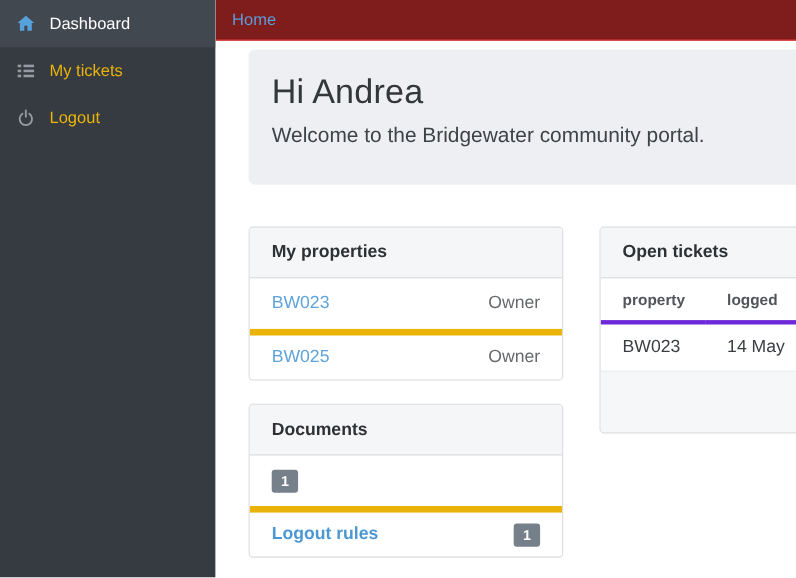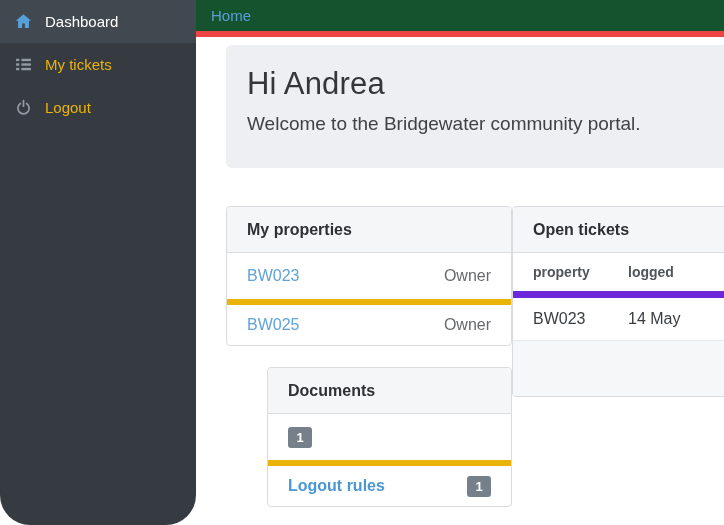--- a/index.html
+++ b/index.html
@@ -15,21 +15,20 @@
     overflow: hidden;
     position: relative;
   }
 
   
   .sidebar {
     width: 196px;
     min-width: 196px;
     height: 100%;
     background: #363b42;
-    border-radius: 30px;
   }
   .nav-item {
     height: 43px;
     display: flex;
     align-items: center;
     padding-left: 15px;
     cursor: pointer;
     color: #eab308;
     font-size: 15px;
   }
@@ -45,22 +44,22 @@
 
   
   .content {
     flex: 1;
     height: 100%;
     overflow: hidden;
     background: #ffffff;
   }
   .breadcrumb-bar {
     height: 37px;
-    background: #14532d;
-    border-bottom: 6px solid #ef4444;
+    background: #7f1d1d;
+    border-bottom: 1px solid #ef4444;
     display: flex;
     align-items: center;
     padding-left: 15px;
   }
   .breadcrumb-link {
     color: #5b9dd9;
     font-size: 15px;
     text-decoration: none;
     cursor: pointer;
   }
@@ -86,41 +85,42 @@
   .jumbotron p {
     margin-top: 11px;
     font-size: 19px;
     color: #3f4347;
   }
 
   
   .panels-row {
     margin-top: 38px;
     display: flex;
+    gap: 33px;
     align-items: flex-start;
   }
   .col-left { width: 286px; min-width: 286px; }
   .col-right { width: 330px; min-width: 330px; }
 
   .panel {
     background: #ffffff;
     border: 1px solid #d9dbde;
     border-radius: 4px;
     overflow: hidden;
   }
   .panel-heading {
     background: #f5f6f7;
     border-bottom: 1px solid #d9dbde;
     padding: 12px 20px;
     font-size: 16px;
     font-weight: 700;
     color: #2e3134;
     line-height: 21px;
   }
-  .panel + .panel, .panel-gap { margin-top: 21px; margin-left: 41px; }
+  .panel + .panel, .panel-gap { margin-top: 21px; }
 
   .list-row {
     height: 46px;
     display: flex;
     align-items: center;
     justify-content: space-between;
     padding: 0 20px;
   }
   .list-row + .list-row { border-top: 6px solid #eab308; }
   .row-link {
@@ -146,21 +146,21 @@
   }
 
   
   .tickets-table { width: 100%; border-collapse: collapse; }
   .tickets-table th {
     text-align: left;
     font-size: 14px;
     font-weight: 700;
     color: #51555a;
     padding: 11px 0 11px 20px;
-    border-bottom: 7px solid #6d28d9;
+    border-bottom: 4px solid #6d28d9;
   }
   .tickets-table th.col-property { width: 95px; }
   .tickets-table td {
     font-size: 16px;
     color: #3a3e42;
     padding: 12px 0 12px 20px;
     border-bottom: 1px solid #e7e9eb;
   }
   .panel-footer {
     height: 55px;

